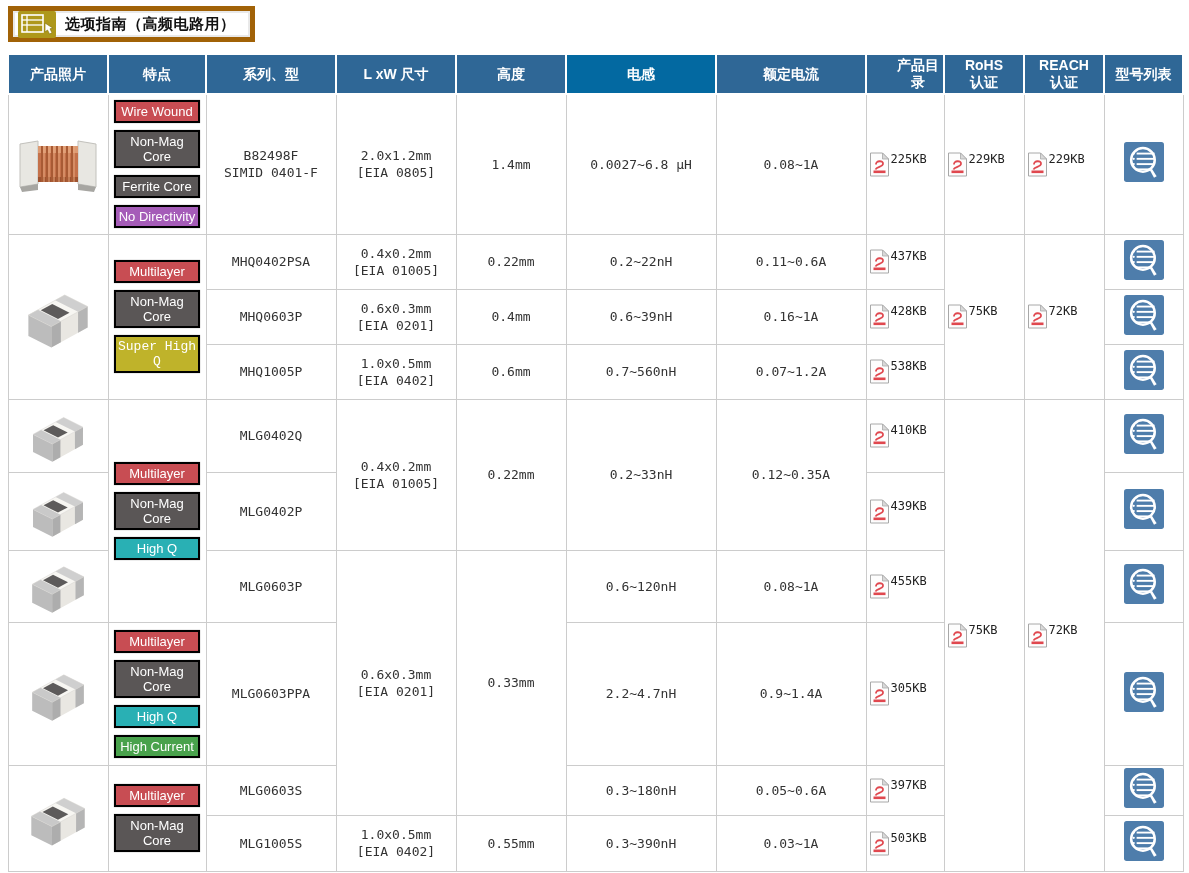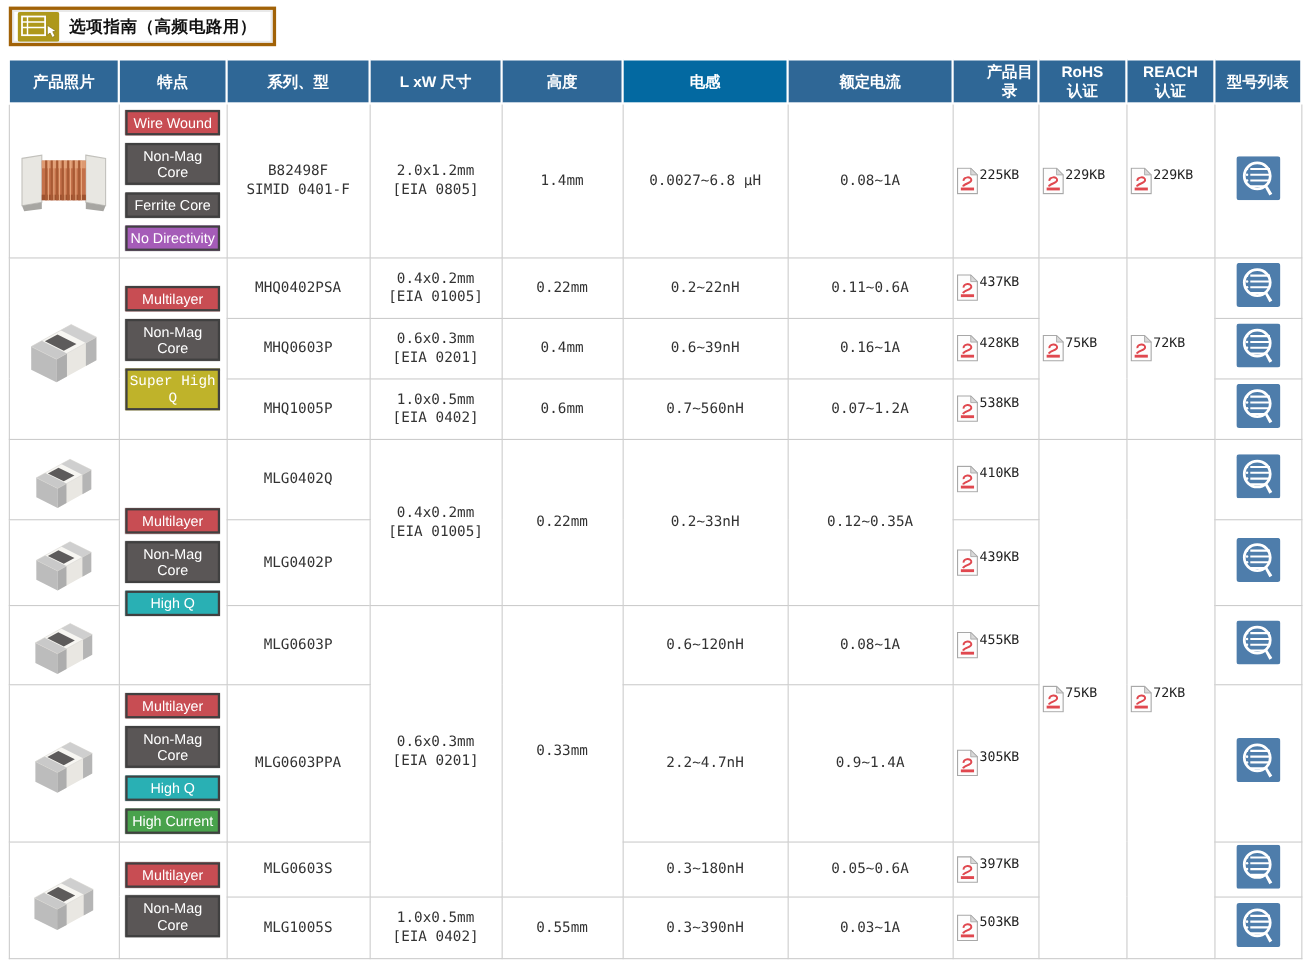--- a/index.html
+++ b/index.html
@@ -5,21 +5,21 @@
   * { box-sizing: border-box; }
   html,body { margin:0; padding:0; }
   body {
     width:1189px; height:873px; background:#ffffff; position:relative;
     font-family:"Liberation Sans", sans-serif;
   }
 
   
   .title-box{
     position:absolute; left:8px; top:6px; height:36px;
-    background:#fff; border:3px solid #a16207; box-shadow:0 0 0 2px #e9e9e9 inset;
+    background:#fff; border:5px solid #a16207; box-shadow:0 0 0 2px #e9e9e9 inset;
     display:flex; align-items:center; gap:9px; padding:3px 14px 3px 5px;
   }
   .title-box .ttl{ font-size:15px; font-weight:bold; color:#111; letter-spacing:0.5px; }
 
   
   table.guide{
     position:absolute; left:7px; top:53px;
     border-collapse:collapse; table-layout:fixed;
   }
   table.guide th{
@@ -36,21 +36,21 @@
   
   tr.rh140{ height:140px; } tr.rh55{ height:55px; } tr.rh73{ height:73px; }
   tr.rh78{ height:78px; } tr.rh72{ height:72px; } tr.rh143{ height:143px; }
   tr.rh50{ height:50px; } tr.rh56{ height:56px; }
 
   
   .badges{ display:flex; flex-direction:column; align-items:center; gap:7px;
            font-family:"Liberation Sans",sans-serif; }
   .badge{
     width:86px; padding:2px 1px; color:#fff; font-size:13px; line-height:15px;
-    border:2px solid #404040; box-shadow:0 0 1px #8f8f8f; text-align:center;
+    border:2px solid #000000; box-shadow:0 0 1px #8f8f8f; text-align:center;
   }
 
   
   .pdf-link{ display:flex; flex-direction:row; align-items:flex-start; gap:1px; cursor:pointer; }
   .pdf-kb{ font-size:12px; color:#222; line-height:14px; }
 
   
   .model-link{ display:inline-block; cursor:pointer; line-height:0; }
 
   .photo-wrap{ display:flex; align-items:center; justify-content:center; }

